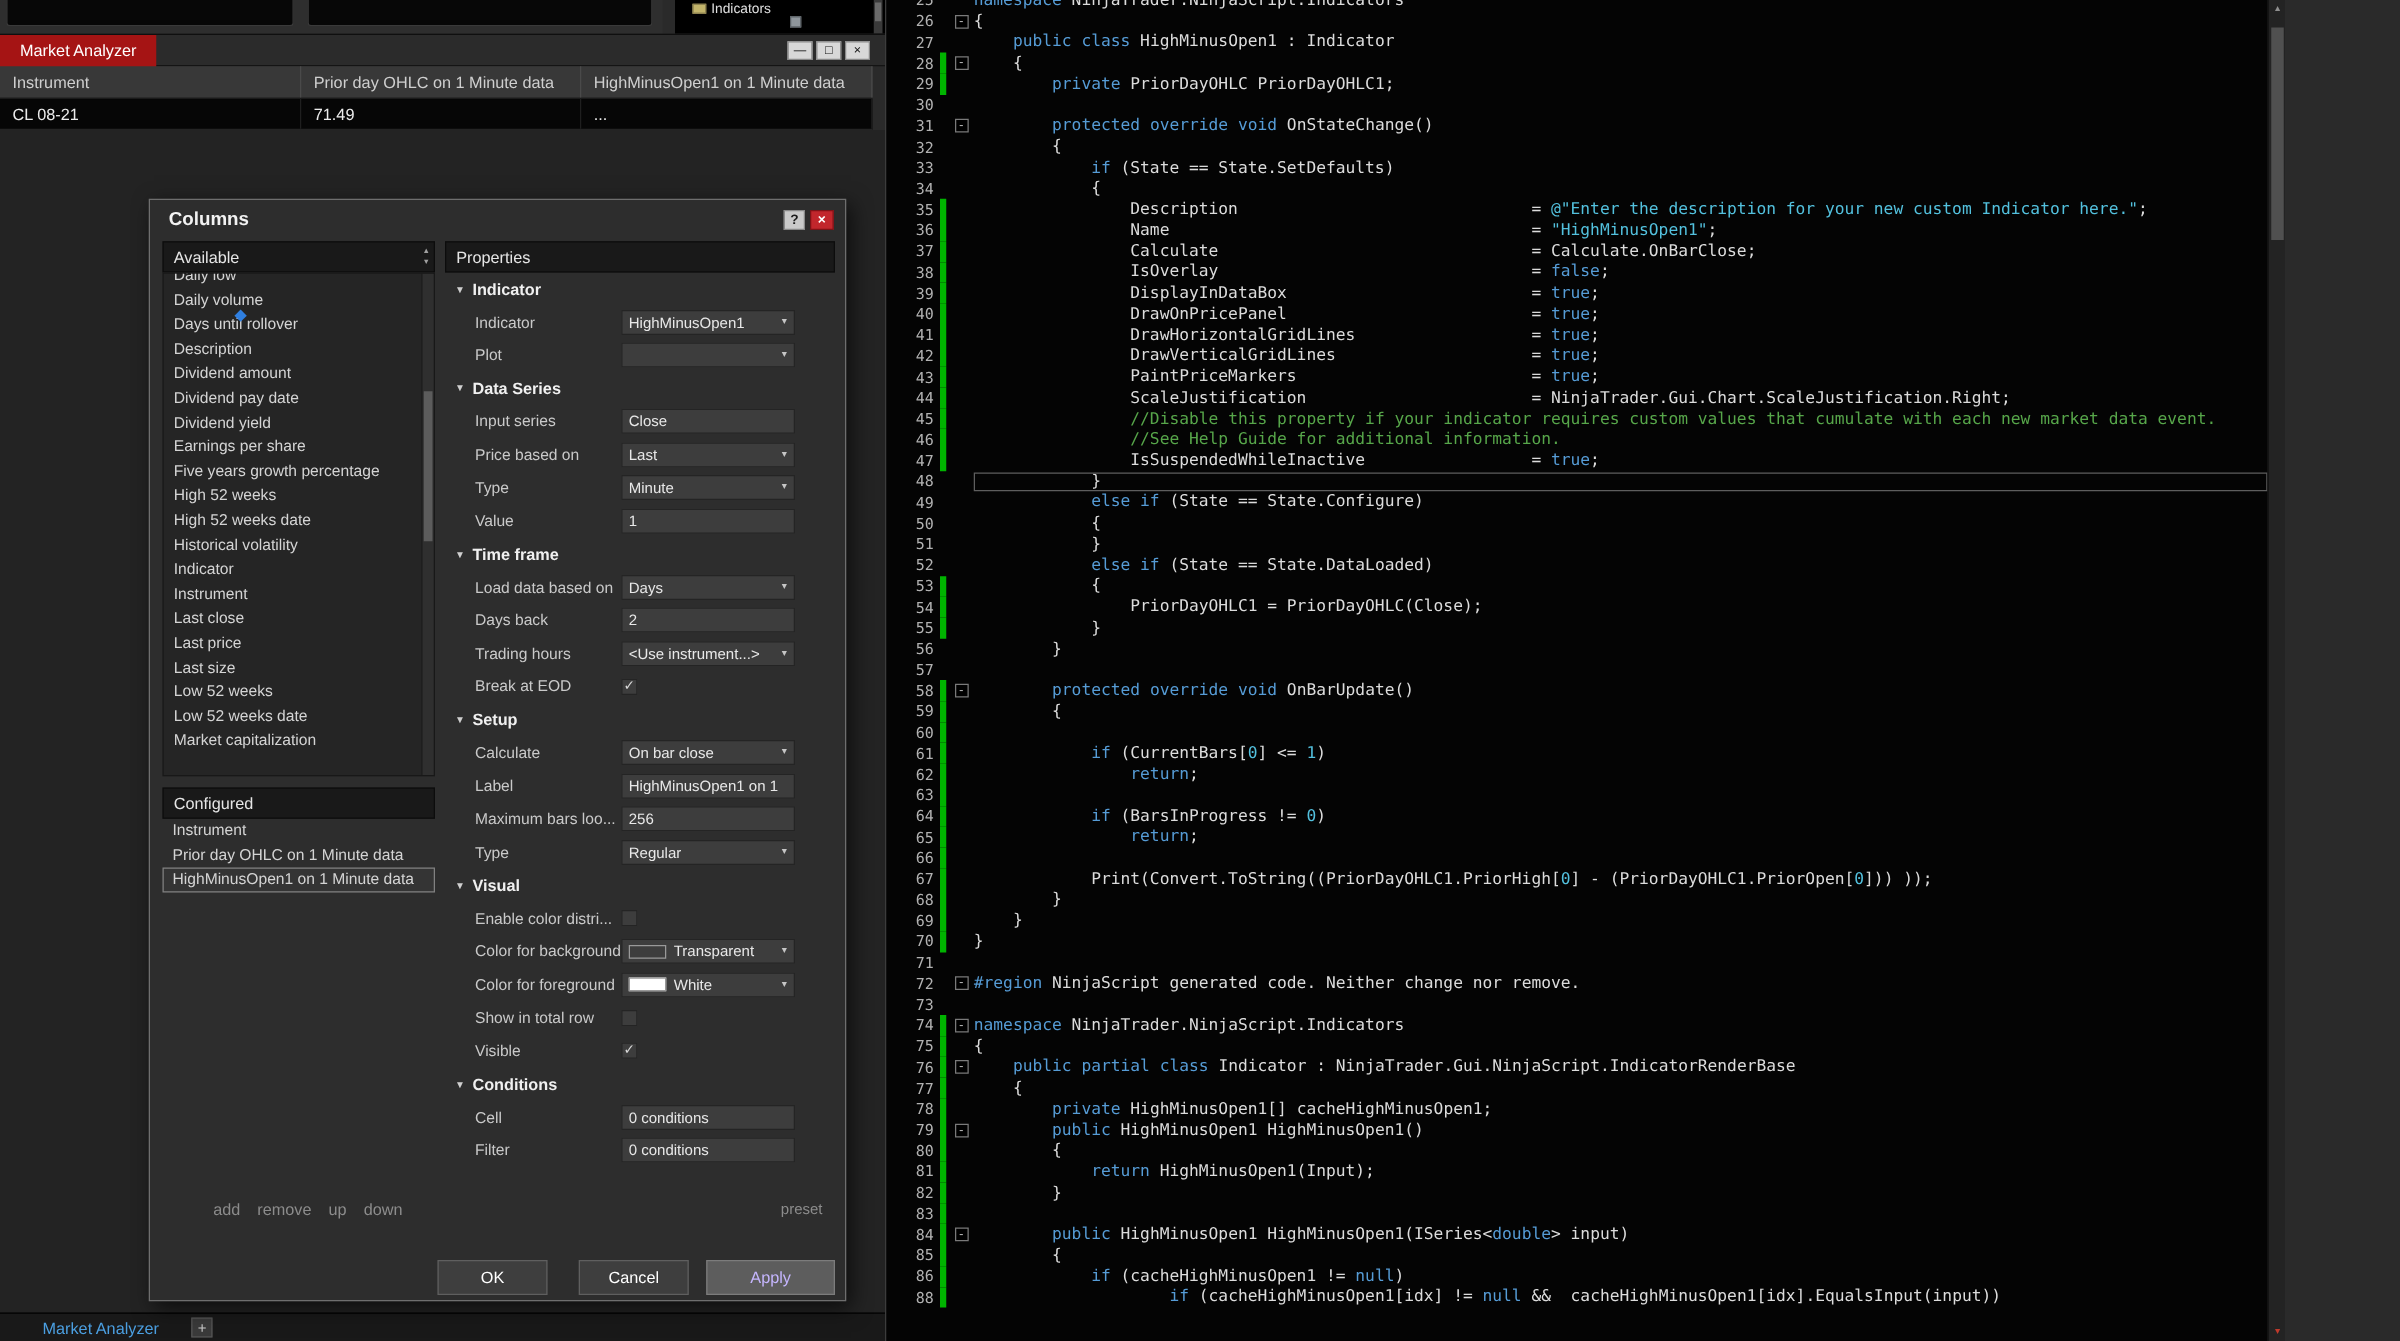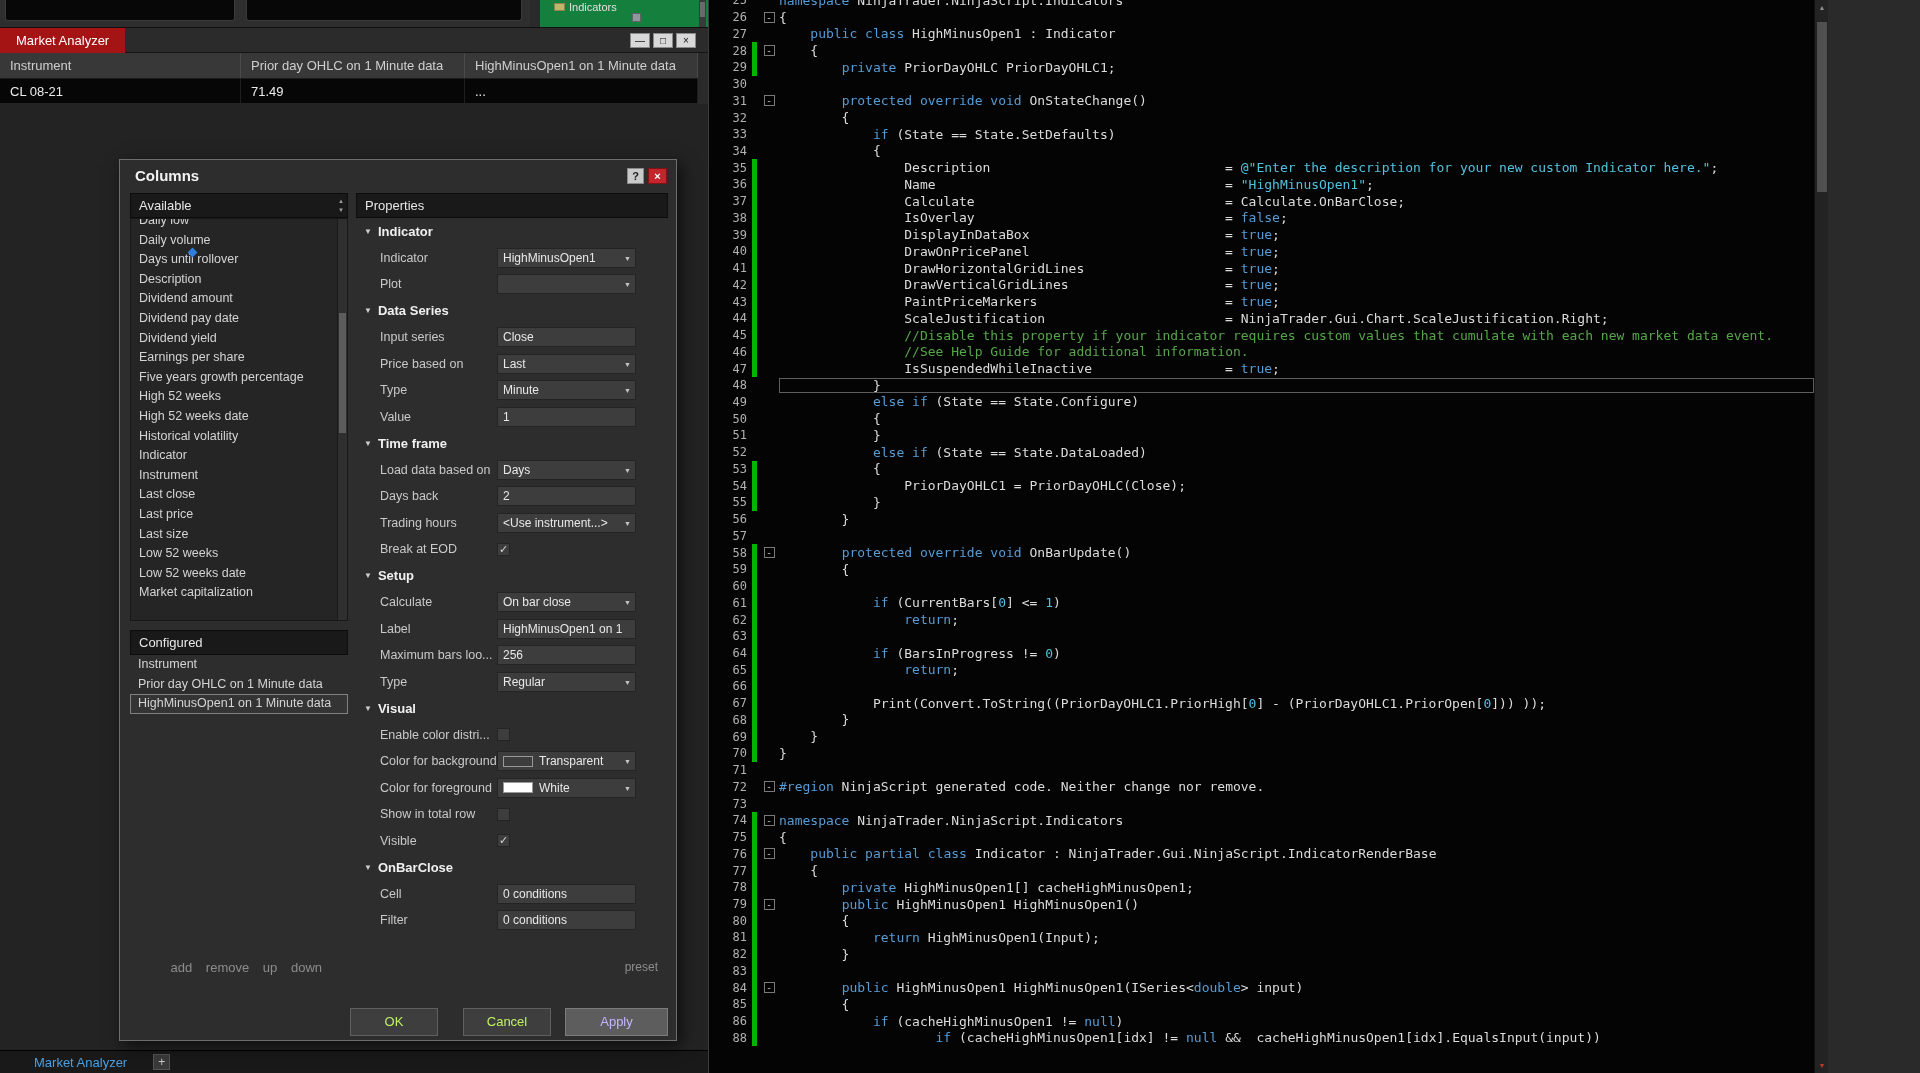--- a/index.html
+++ b/index.html
@@ -7,21 +7,21 @@
               font-family:"Liberation Sans",sans-serif; position:relative; }
 
   
   #left-region { position:absolute; left:0; top:0; width:708px; height:1073px; background:#2a2a2a; }
 
   .frag { position:absolute; top:0; height:27px; background:#2e2e2e; }
   .frag-inner { position:absolute; top:0; height:21px; background:#070707; border:1px solid #3a3a3a; border-top:none; border-radius:0 0 3px 3px; }
   #frag-a { left:0; width:240px; } #frag-a .frag-inner { left:5px; width:230px; }
   #frag-b { left:240px; width:290px; } #frag-b .frag-inner { left:6px; width:276px; }
 
-  #tree-frag { position:absolute; left:540px; top:0; width:168px; height:27px; background:#15803d; overflow:hidden; }
+  #tree-frag { position:absolute; left:540px; top:0; width:168px; height:27px; background:#000000; overflow:hidden; }
   .tree-row { height:13px; display:flex; align-items:center; gap:4px; font-size:11px; color:#e0e0e0; padding-left:14px; white-space:nowrap; }
   .tree-row.indent { padding-left:24px;flex-direction:column; }
   .icon-folder { width:11px; height:8px; background:#c2b46a; border:1px solid #8e8350; flex:none; }
   .icon-file { width:9px; height:9px; background:#8f969c; border:1px solid #5d6368; flex:none; }
   #tree-scroll { position:absolute; right:2px; top:0; width:7px; height:27px; background:#3a3a3a; }
   #tree-thumb { position:absolute; left:1px; right:1px; top:2px; height:15px; background:#6a6a6a; }
 
   #ma-titlebar { position:absolute; left:0; top:27px; width:708px; height:26px; background:#2b2b2b;
                  border-top:1px solid #0f0f0f; border-bottom:1px solid #141414; }
   #ma-title { display:inline-block; height:26px; line-height:26px; padding:0 16px; background:#a51414; color:#ffffff; font-size:13px; }
@@ -81,21 +81,21 @@
   .prop-label { flex:none; width:141px; padding-left:24px; font-size:12.5px; color:#c9c9c9; white-space:nowrap; overflow:hidden; }
   .ctl { width:139px; height:20px; background:#3d3d3d; border:1px solid #242424; display:flex; align-items:center;
          padding:0 5px; color:#e8e8e8; font-size:12px; position:relative; white-space:nowrap; overflow:hidden; }
   .dropdown { padding-right:16px; }
   .chev { position:absolute; right:4px; top:50%; transform:translateY(-50%); font-size:7px; color:#c6c6c6; }
   .checkbox { width:13px; height:13px; background:#3d3d3d; border:1px solid #242424; color:#d8d8d8;
               font-size:11px; line-height:11px; text-align:center; }
   .swatch { width:30px; height:11px; margin-right:6px; flex:none; border:1px solid #999; }
 
   .dlg-btn { position:absolute; top:848px; height:28px; line-height:26px; text-align:center; font-size:13px;
-             color:#bef264; background:#3e3e3e; border:1px solid #5f5f5f; }
+             color:#ffffff; background:#3e3e3e; border:1px solid #5f5f5f; }
   #btn-ok { left:230px; width:88px; } #btn-cancel { left:343px; width:88px; }
   #btn-apply { left:445px; width:103px; background:#5d5d5d; border-color:#7c7c7c; color:#c4b5fd; }
 
   
   #editor { position:absolute; left:708px; top:0; width:1120px; height:1073px; background:#040404;
             border-left:1px solid #3c3c3c; overflow:hidden; }
   #code-lines { position:absolute; left:0; top:-8px; right:14px; }
   .ed-line { display:flex; height:16.74px; align-items:center; font-family:"DejaVu Sans Mono",monospace; font-size:13px; white-space:pre; }
   .ed-num { width:40px; flex:none; text-align:right; color:#b2b2b2; font-size:12px; padding-right:2px; }
   .ed-chg { width:10px; flex:none; align-self:stretch; position:relative; }
@@ -361,21 +361,21 @@
         <div class="prop-row">
           <div class="prop-label">Show in total row</div>
           <div class="checkbox"></div>
         </div>
         <div class="prop-row">
           <div class="prop-label">Visible</div>
           <div class="checkbox">✓</div>
         </div>
         <div class="prop-section">
           <span class="tri">▼</span>
-          <span class="sec-label">OnBarClose</span>
+          <span class="sec-label">Conditions</span>
         </div>
         <div class="prop-row">
           <div class="prop-label">Cell</div>
           <div class="ctl">
             <span>0 conditions</span>
           </div>
         </div>
         <div class="prop-row">
           <div class="prop-label">Filter</div>
           <div class="ctl">

